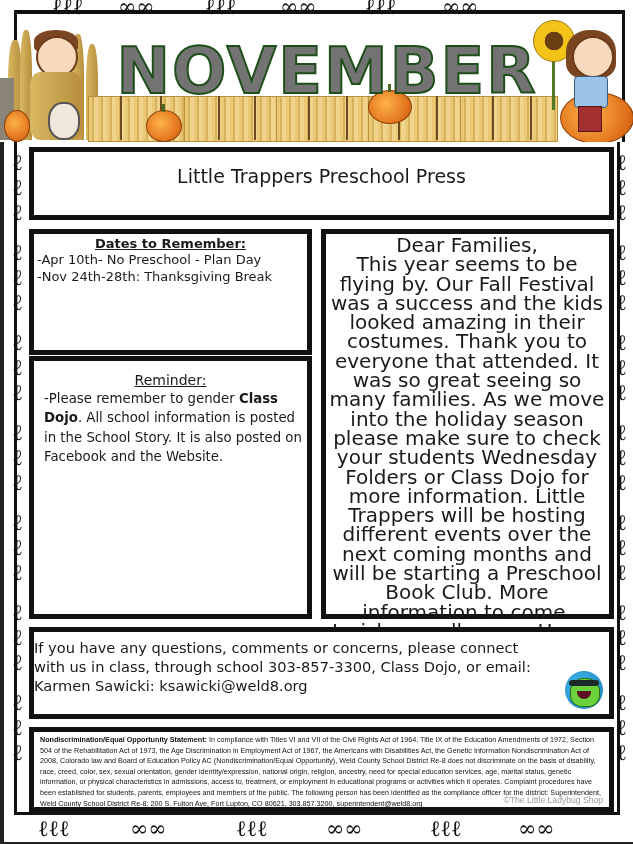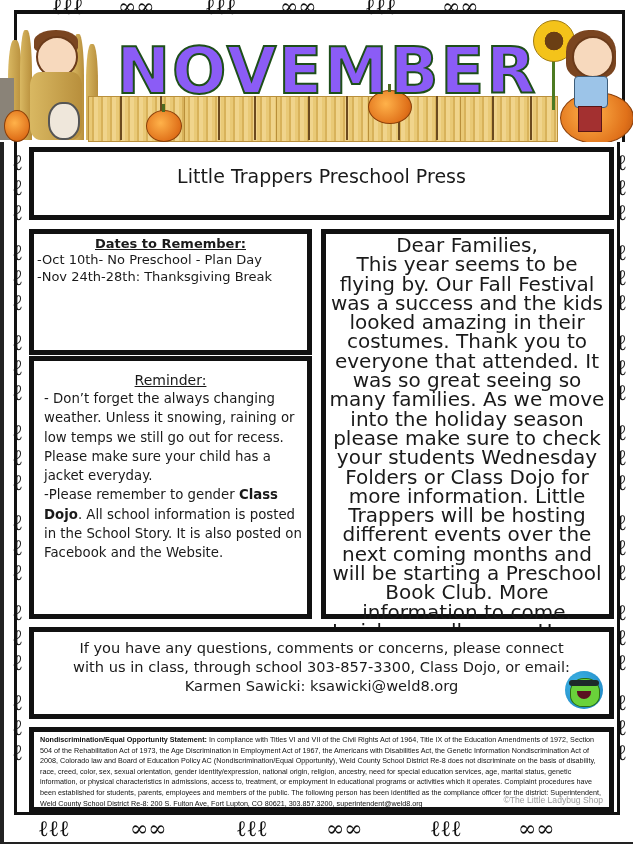--- a/index.html
+++ b/index.html
@@ -13,21 +13,21 @@
     .edge-bottom { position: absolute; left: 0; bottom: 0; width: 633px; height: 2px; background: #222; }
 
     
     .banner { position: absolute; left: 0; top: 0; width: 633px; height: 142px; overflow: hidden; background: #fff; }
     .banner-frame { position: absolute; left: 14px; top: 10px; width: 605px; height: 140px; border-top: 4px solid #111; border-left: 3px solid #111; border-right: 3px solid #111; }
     .hay { position: absolute; top: 96px; height: 44px; background: repeating-linear-gradient(90deg, #e9c976 0 3px, #d8b25a 3px 5px, #f0d48c 5px 9px); border: 1px solid #b98f3a; }
     .hay-tie { position: absolute; top: 96px; width: 2px; height: 44px; background: #6b4a1e; }
     .title-word {
       position: absolute; left: 112px; top: 36px; width: 430px; text-align: center;
       font-family: "DejaVu Sans", sans-serif; font-weight: bold; font-size: 64px; letter-spacing: 2px;
-      color: #8b5cf6; -webkit-text-stroke: 2px #1e4f1a; line-height: 70px;
+      color: #737373; -webkit-text-stroke: 2px #1e4f1a; line-height: 70px;
     }
     .pumpkin { position: absolute; border-radius: 50%; background: radial-gradient(circle at 40% 40%, #ffb24a, #e0711a 70%, #b8520e); border: 1px solid #8a3e08; }
     .stem { position: absolute; width: 3px; height: 8px; background: #4d6a22; }
     .kid-face { position: absolute; border-radius: 50%; background: #f7d9bd; border: 2px solid #6b3b1a; }
     .kid-hair { position: absolute; background: #7a4520; border-radius: 50% 50% 20% 20%; }
     .corn { position: absolute; background: linear-gradient(90deg, #d9b862, #b88f3c); border-radius: 40% 40% 0 0; }
     .sunflower { position: absolute; border-radius: 50%; background: radial-gradient(circle, #6b3f14 0 32%, #f4c31a 34% 100%); border: 1px solid #a07a0e; }
     .shirt { position: absolute; background: #9cc4e8; border: 1px solid #3d5d7a; border-radius: 4px; }
     .pants { position: absolute; background: #a33030; border: 1px solid #5a1515; }
     .dog { position: absolute; background: #efe7db; border: 2px solid #555; border-radius: 45%; }
@@ -39,21 +39,21 @@
 
     
     .box { position: absolute; border: 5px solid #111; background: #fff; box-sizing: border-box; }
     .txt { font-family: "DejaVu Sans", sans-serif; color: #1a1a1a; }
     .press-title { position: absolute; left: 0; right: 0; top: 13px; text-align: center; font-size: 19px; }
     .dates-h { text-align: center; font-weight: bold; text-decoration: underline; font-size: 13px; margin-top: 2px; }
     .line13 { font-size: 13px; line-height: 17px; padding-left: 3px; white-space: nowrap; }
     .rem-h { text-align: center; text-decoration: underline; font-size: 14px; margin-top: 10px; line-height: 18px; }
     .rem-body { font-size: 13.3px; line-height: 19.3px; padding-left: 10px; padding-right: 4px; }
     .letter { font-size: 20px; line-height: 19.3px; text-align: center; padding: 2px 4px 0 3px; }
-    .contact { font-size: 14.6px; line-height: 19px; text-align: center; padding-top: 6px; }
+    .contact { font-size: 14.6px; line-height: 19px; padding-top: 6px; }
     .legal { font-family: "Liberation Sans", sans-serif; font-size: 7.2px; line-height: 10.6px; padding: 3px 6px 0 6px; color: #111; }
     .legal b { font-weight: bold; }
     .credit { position: absolute; right: 6px; bottom: 2px; font-size: 8.6px; color: #9a9a9a; font-family: "Liberation Sans", sans-serif; }
     .dojo { position: absolute; right: 6px; bottom: 5px; width: 38px; height: 38px; border-radius: 50%; background: radial-gradient(circle at 35% 35%, #3fb6e6, #1a7fc0); overflow: hidden; }
     .dojo-monster { position: absolute; left: 5px; top: 7px; width: 28px; height: 27px; border-radius: 46% 46% 40% 40%; background: #6ad23a; border: 1px solid #2b6e12; }
     .dojo-band { position: absolute; left: 4px; top: 9px; width: 30px; height: 6px; background: #1d2a2a; border-radius: 3px; }
     .dojo-mouth { position: absolute; left: 12px; top: 20px; width: 14px; height: 8px; background: #5a1020; border-radius: 0 0 8px 8px; }
   </style>
 </head>
 <body>
@@ -137,27 +137,26 @@
 <div class="swirl" style="left:326px;top:818px;">∞∞</div>
 <div class="swirl" style="left:430px;top:818px;">ℓℓℓ</div>
 <div class="swirl" style="left:518px;top:818px;">∞∞</div>
 
 <div class="box" style="left:29px;top:147px;width:585px;height:73px;padding-left:15px;">
   <div class="press-title txt">Little Trappers Preschool Press</div>
 </div>
 
 <div class="box" style="left:29px;top:229px;width:283px;height:126px;">
   <div class="dates-h txt">Dates to Remember:</div>
-  <div class="line13 txt">-Oct 10th- No Preschool -  Plan Day</div>
+  <div class="line13 txt">-Apr 10th- No Preschool -  Plan Day</div>
   <div class="line13 txt">-Nov 24th-28th: Thanksgiving Break</div>
 </div>
 
 <div class="box" style="left:29px;top:356px;width:283px;height:263px;">
   <div class="rem-h txt">Reminder:</div>
-  <div class="rem-body txt">- Don’t forget the always changing weather. Unless it snowing, raining or low temps we still go out for recess. Please make sure your child has a jacket everyday.</div>
   <div class="rem-body txt"><span>-Please remember to gender </span><b>Class Dojo</b><span>.  All school information is posted in the School Story.  It is also posted on Facebook and the Website.</span></div>
 </div>
 
 <div class="box" style="left:321px;top:229px;width:293px;height:390px;">
   <div class="letter txt">
     <div>Dear Families,</div>
     <div>This year seems to be flying by. Our Fall Festival was a success and the kids looked amazing in their costumes. Thank you to everyone that attended.   It was so great seeing so many families. As we move into the holiday season please make sure to check your students Wednesday Folders or Class Dojo for more information.  Little Trappers will be hosting different events over the next coming months and will be starting a Preschool Book Club.  More information to come.</div>
     <div>I wish you all a very Happy Thanksgiving!!!</div>
   </div>
 </div>

